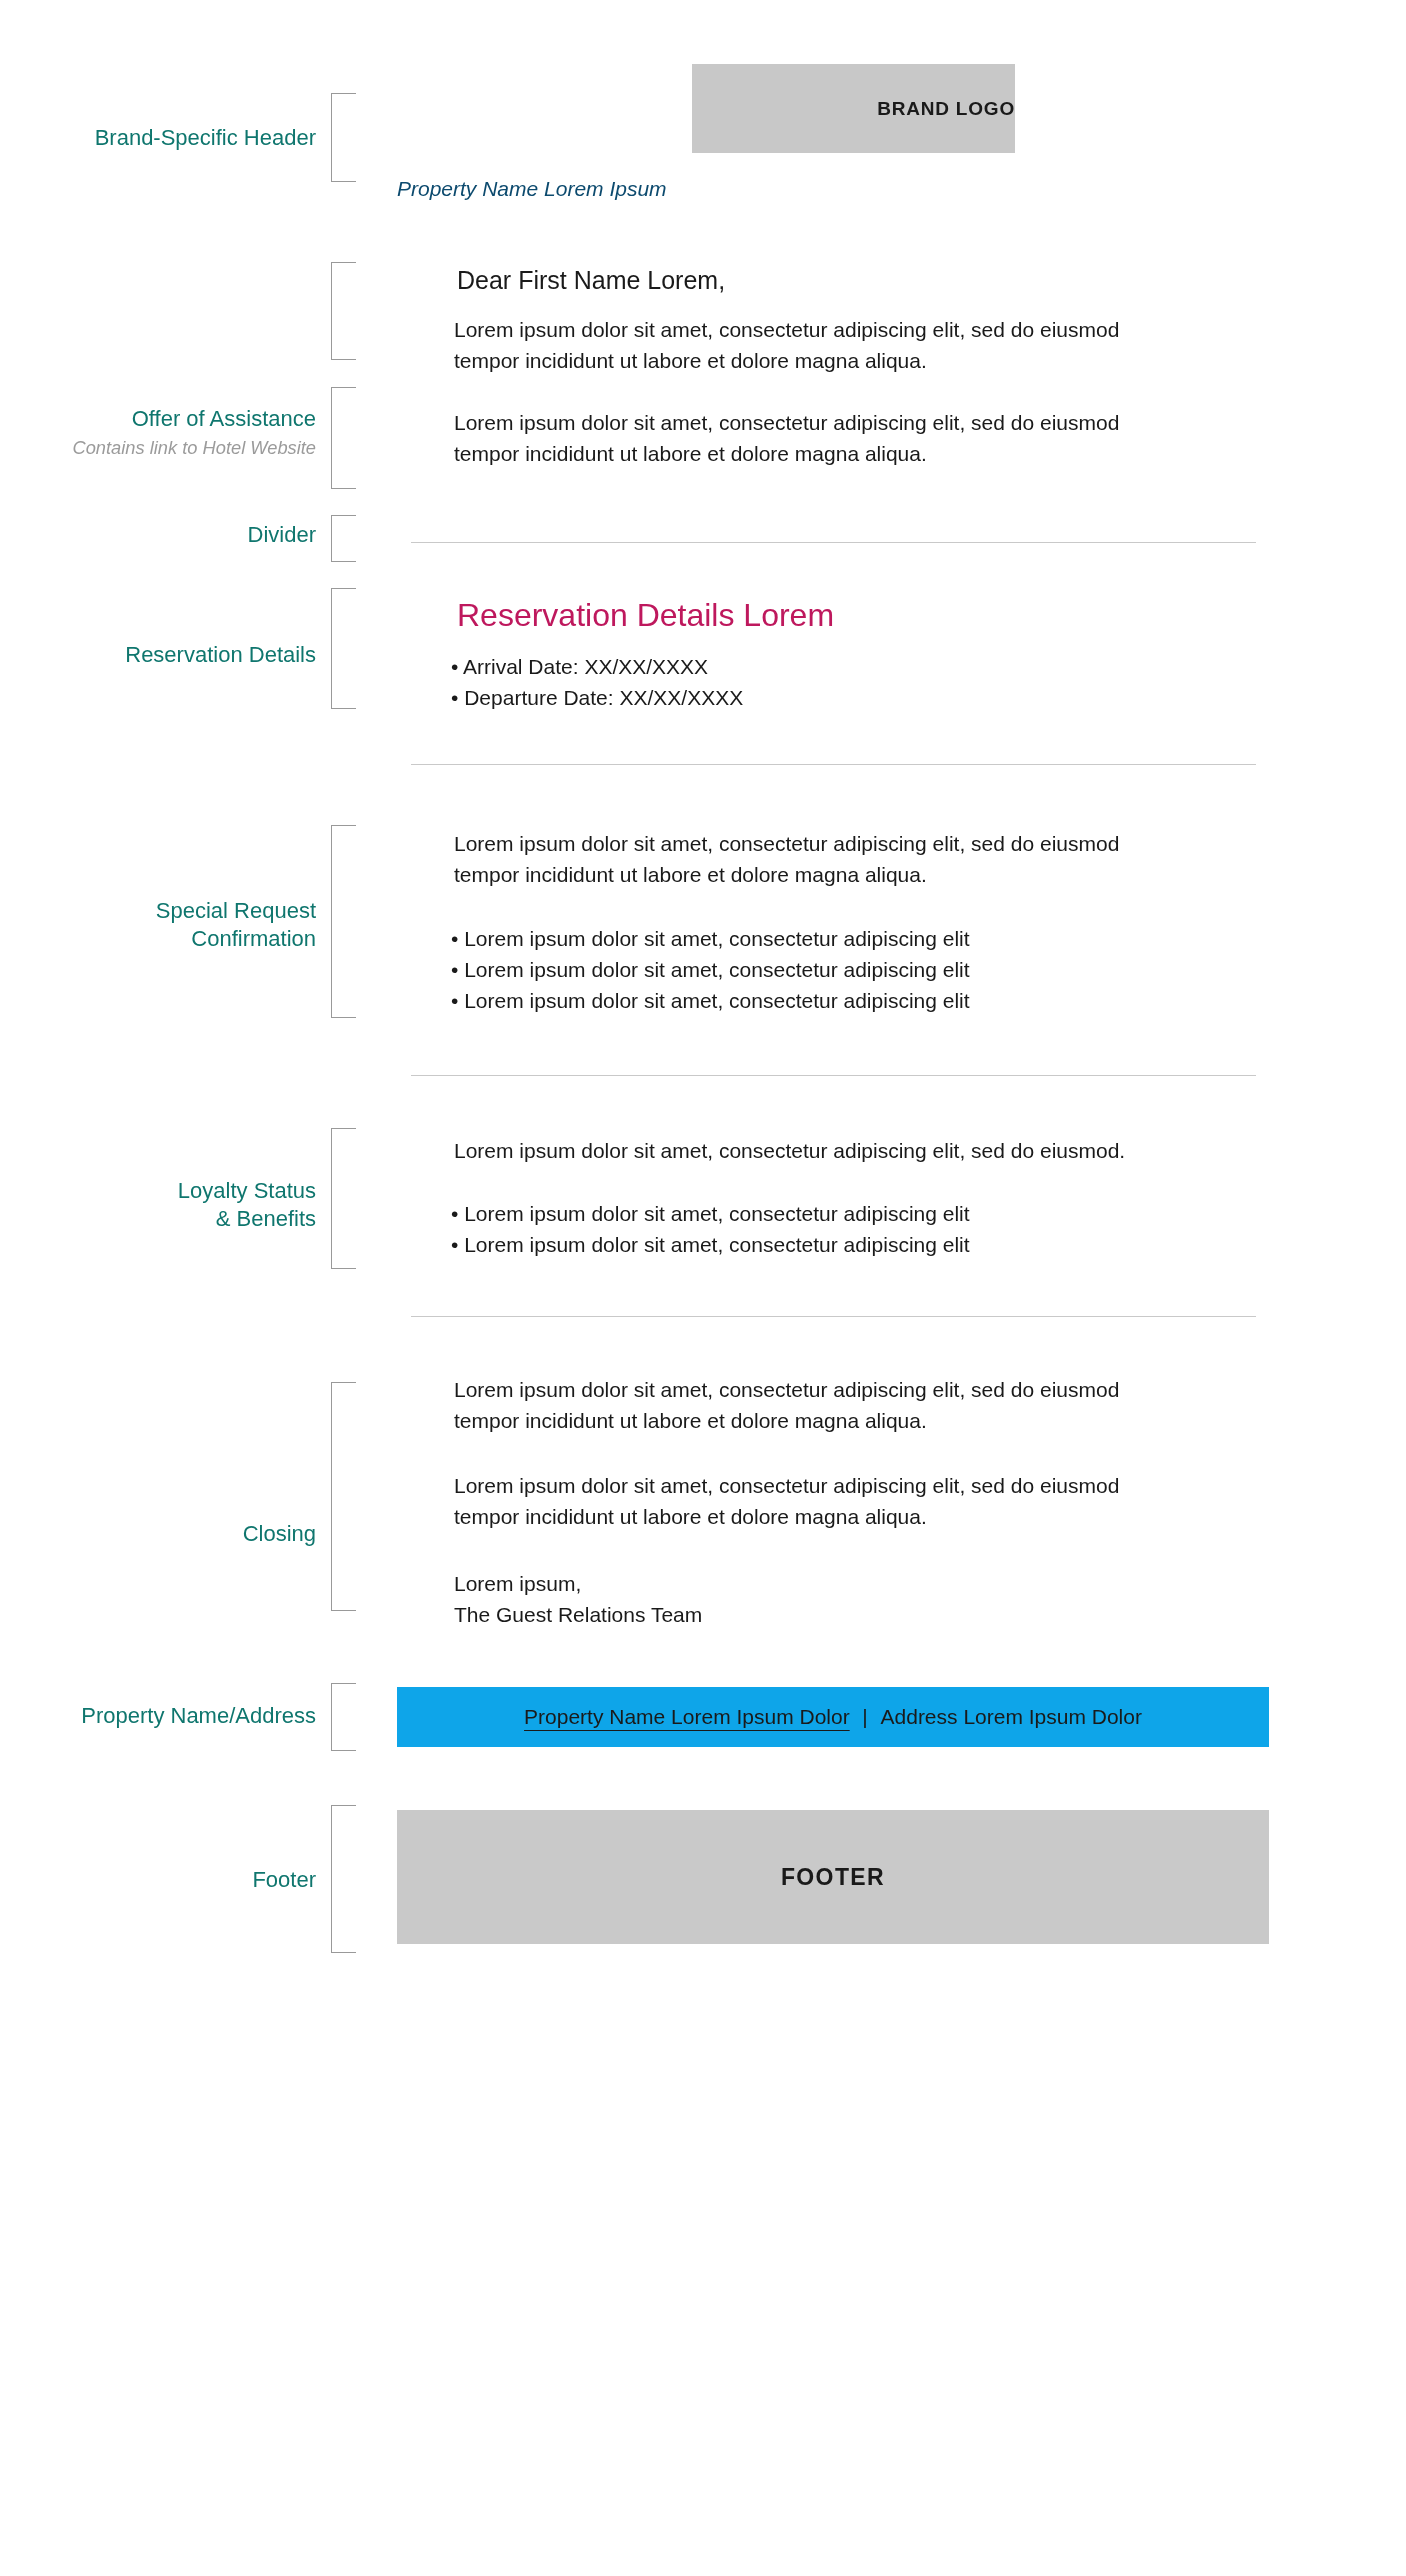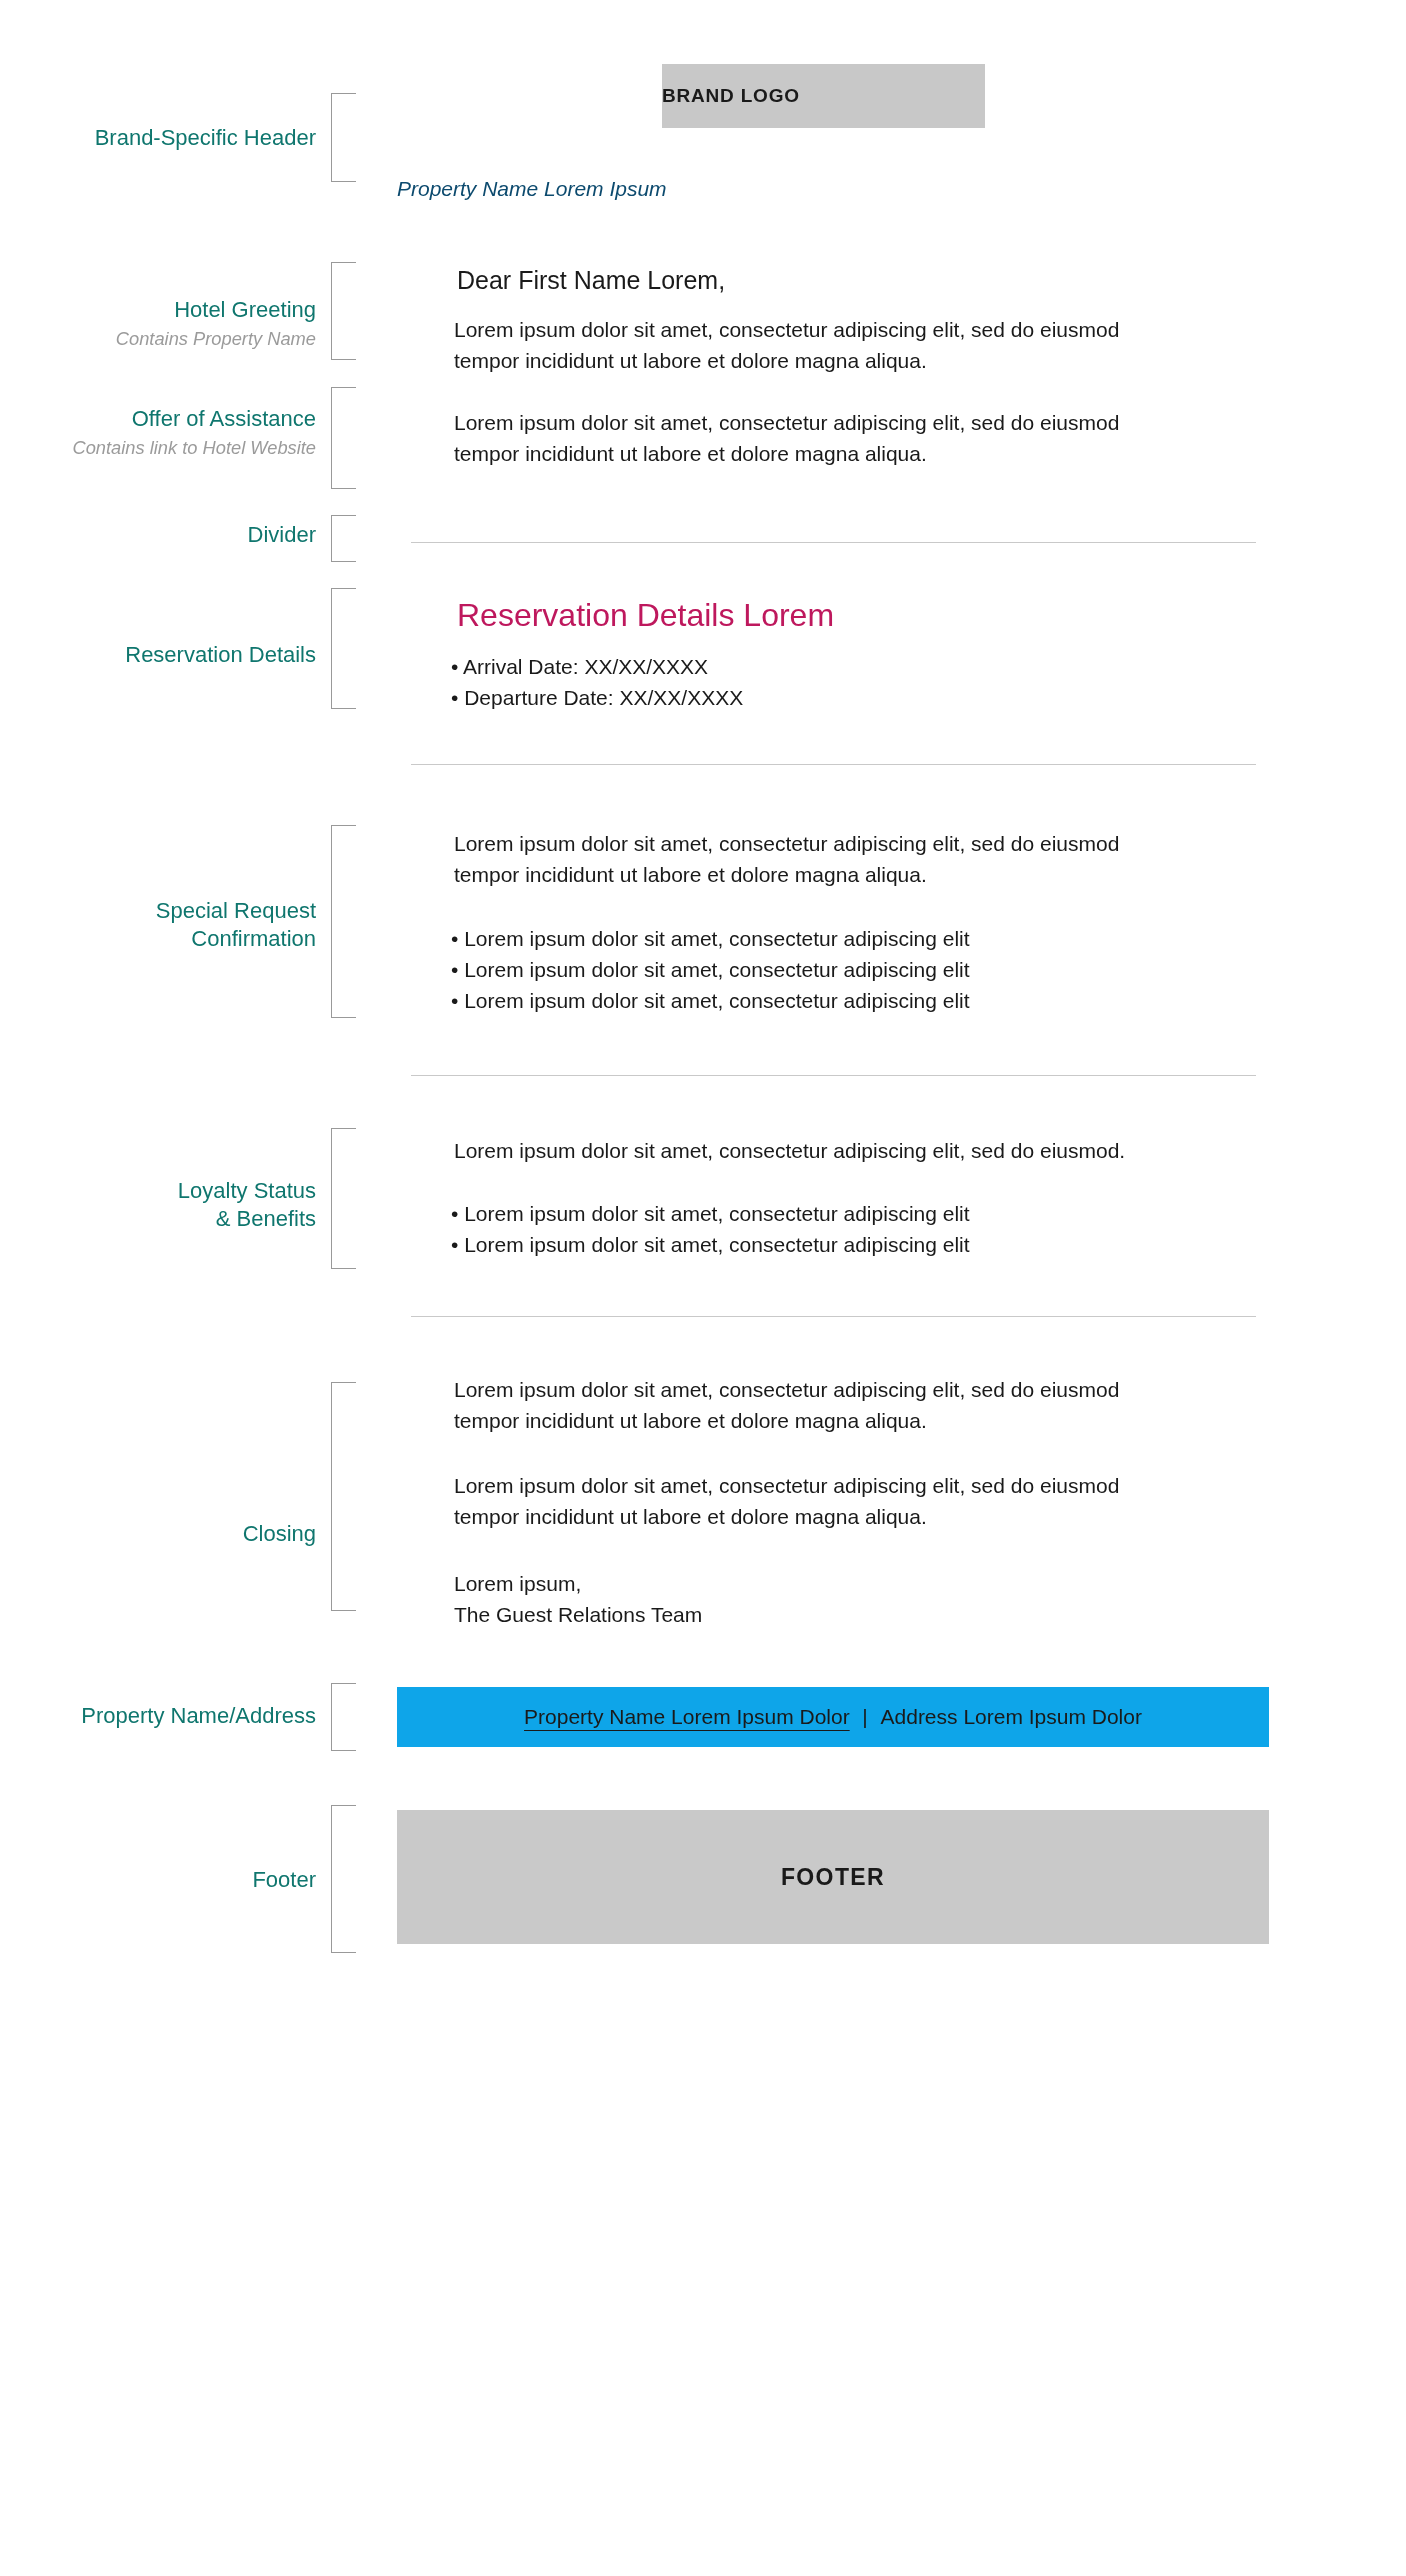--- a/index.html
+++ b/index.html
@@ -38,23 +38,23 @@
     left: 331px; width: 25px;
     border-left: 1.4px solid #999999;
     border-top: 1.4px solid #999999;
     border-bottom: 1.4px solid #999999;
     box-sizing: border-box;
     background: transparent;
   }
 
   
   .logo-box {
-    left: 662px; top: 64px; width: 323px; height: 64px;
+    left: 692px; top: 64px; width: 323px; height: 89px;
     background: #c8c8c8;
-    display: flex; align-items: center; justify-content: flex-start;
+    display: flex; align-items: center; justify-content: flex-end;
   }
   .logo-text {
     font-size: 19px; font-weight: 700; letter-spacing: 0.8px; color: #1a1a1a;
   }
   .property-name {
     left: 397px; top: 174px; width: 872px;
     text-align: left;
     font-size: 21px; line-height: 29.5px; color: #0c4a6e; font-style: italic;
   }
   .salutation {
@@ -97,24 +97,20 @@
 </style>
 </head>
 <body>
 
 <div id="canvas">
 
   <div class="abs ann" style="top:124px">
     <div class="ann-title">Brand-Specific Header</div>
   </div>
 
-  <div class="abs ann" style="top:296px">
-    <div class="ann-title">Hotel Greeting</div>
-    <div class="ann-sub">Contains Property Name</div>
-  </div>
 
   <div class="abs ann" style="top:405px">
     <div class="ann-title">Offer of Assistance</div>
     <div class="ann-sub">Contains link to Hotel Website</div>
   </div>
 
   <div class="abs ann" style="top:521px">
     <div class="ann-title">Divider</div>
   </div>
 

